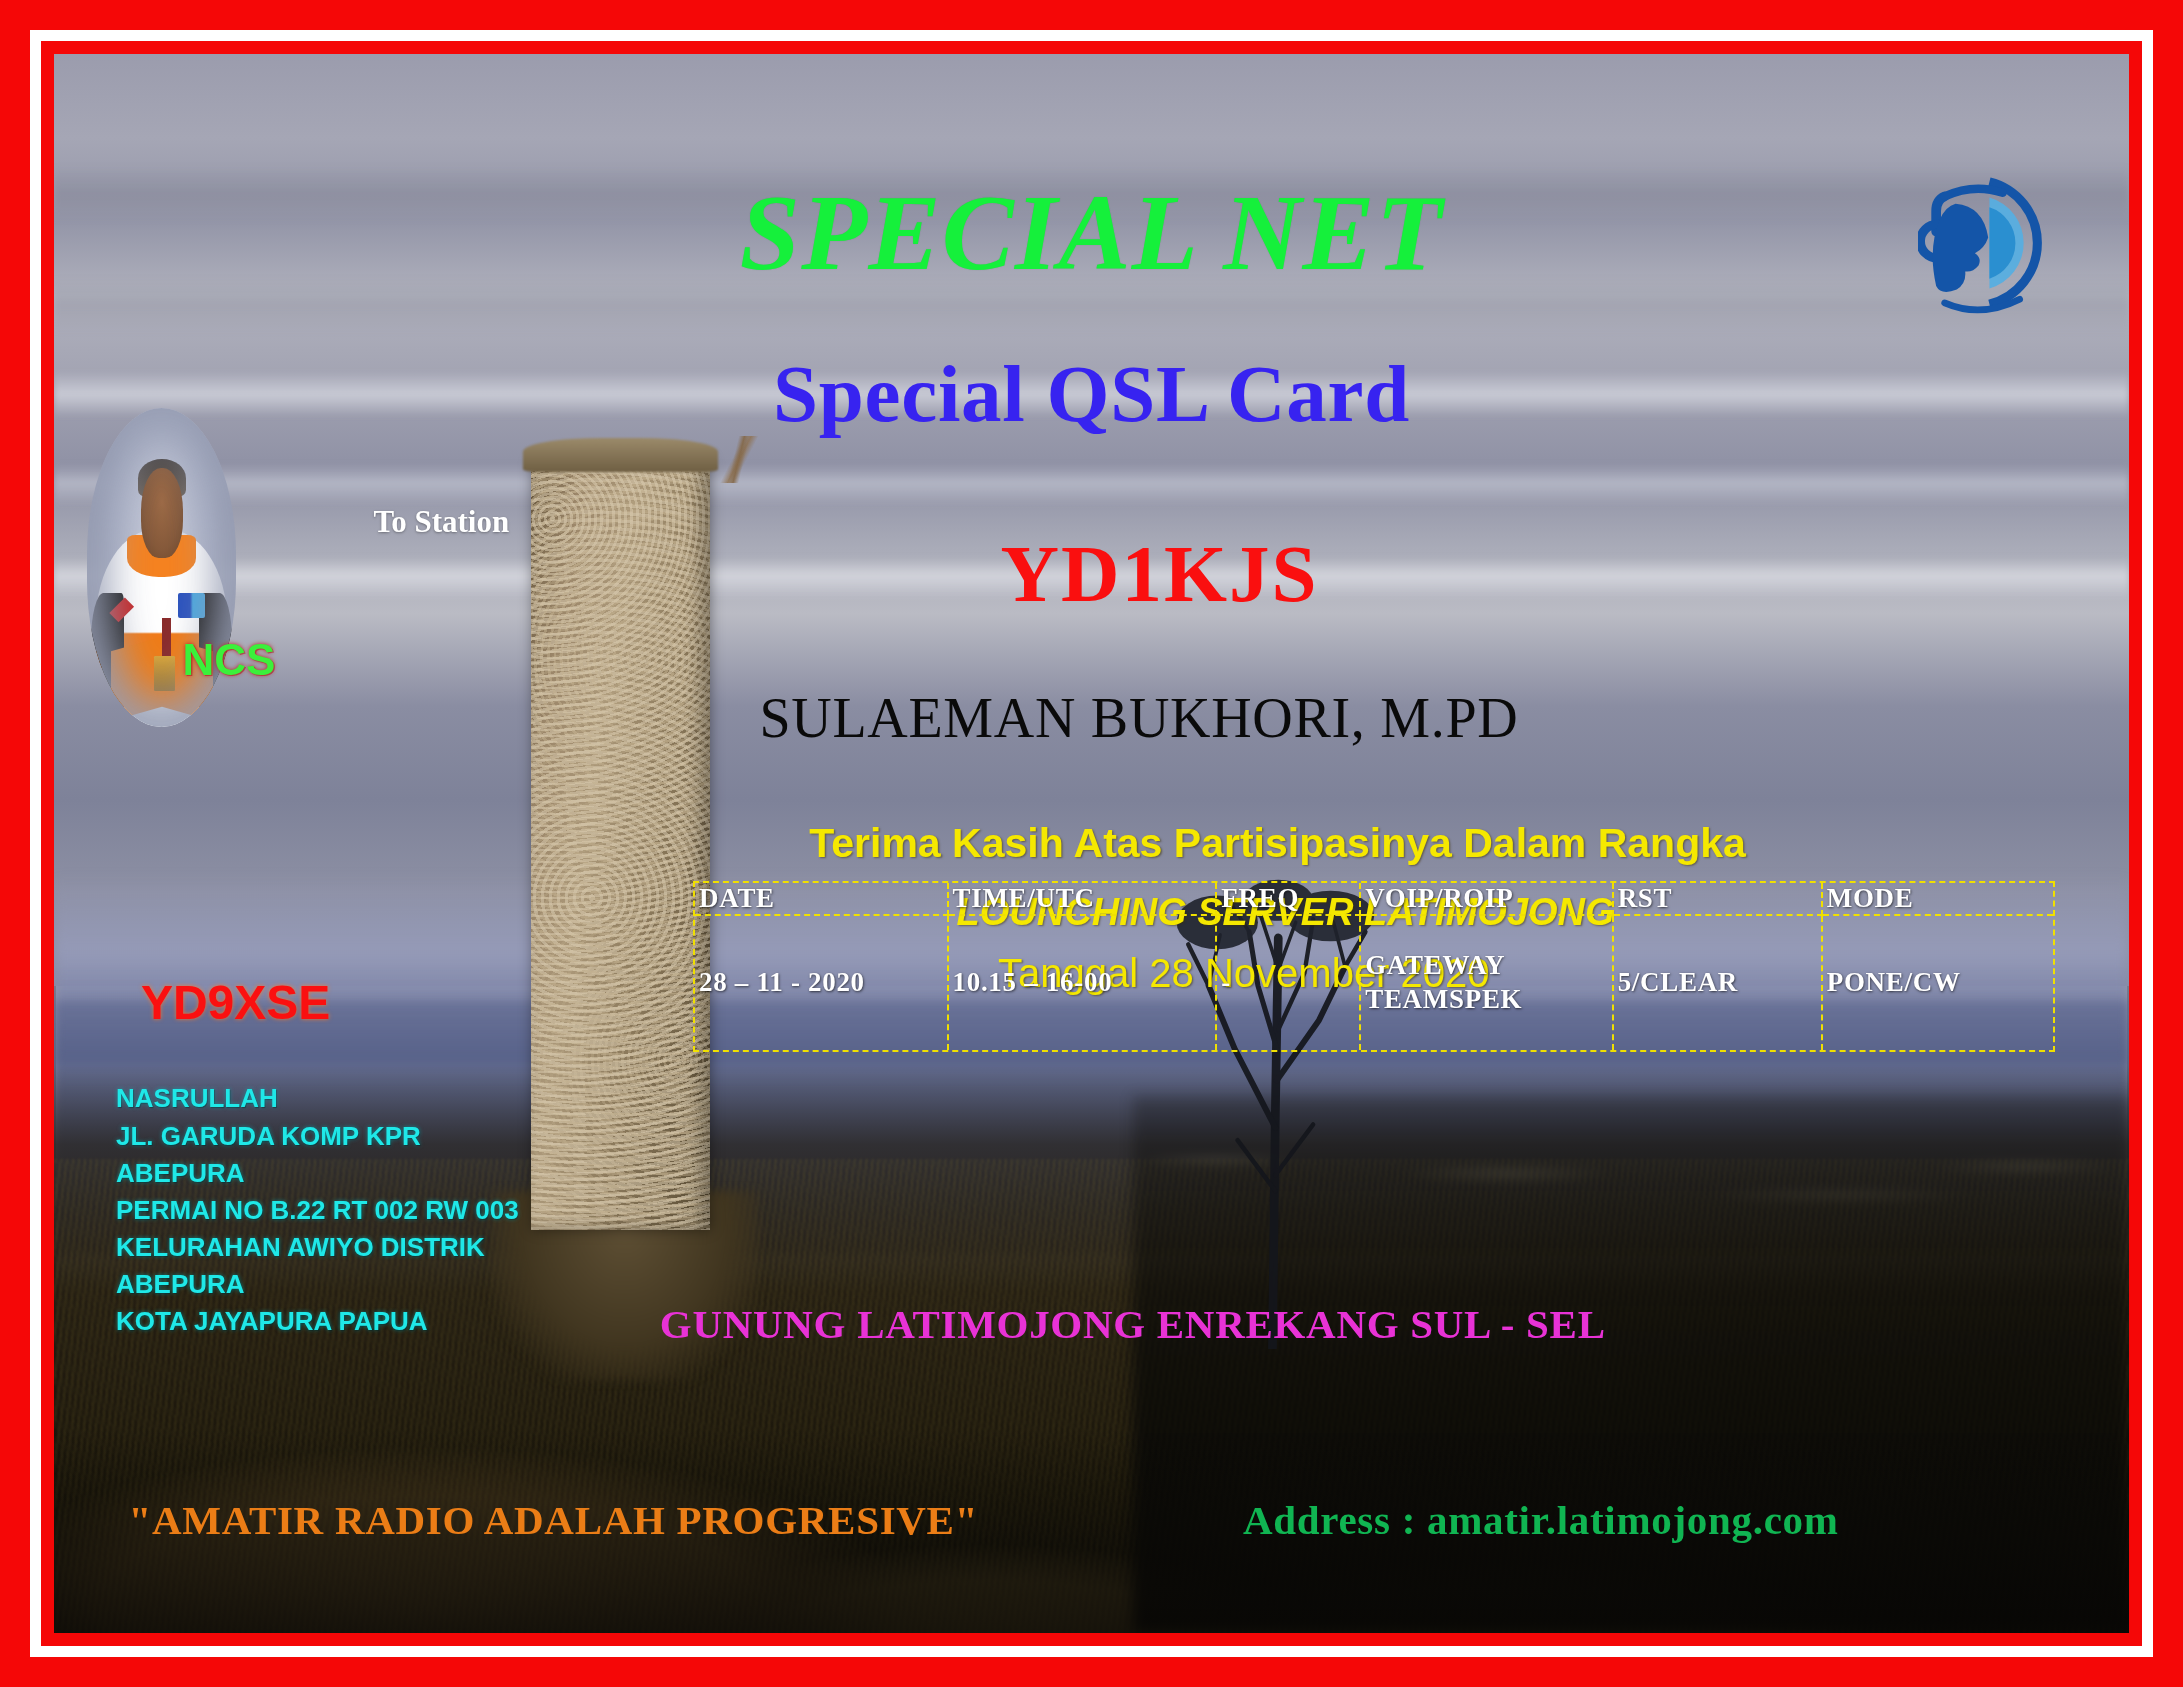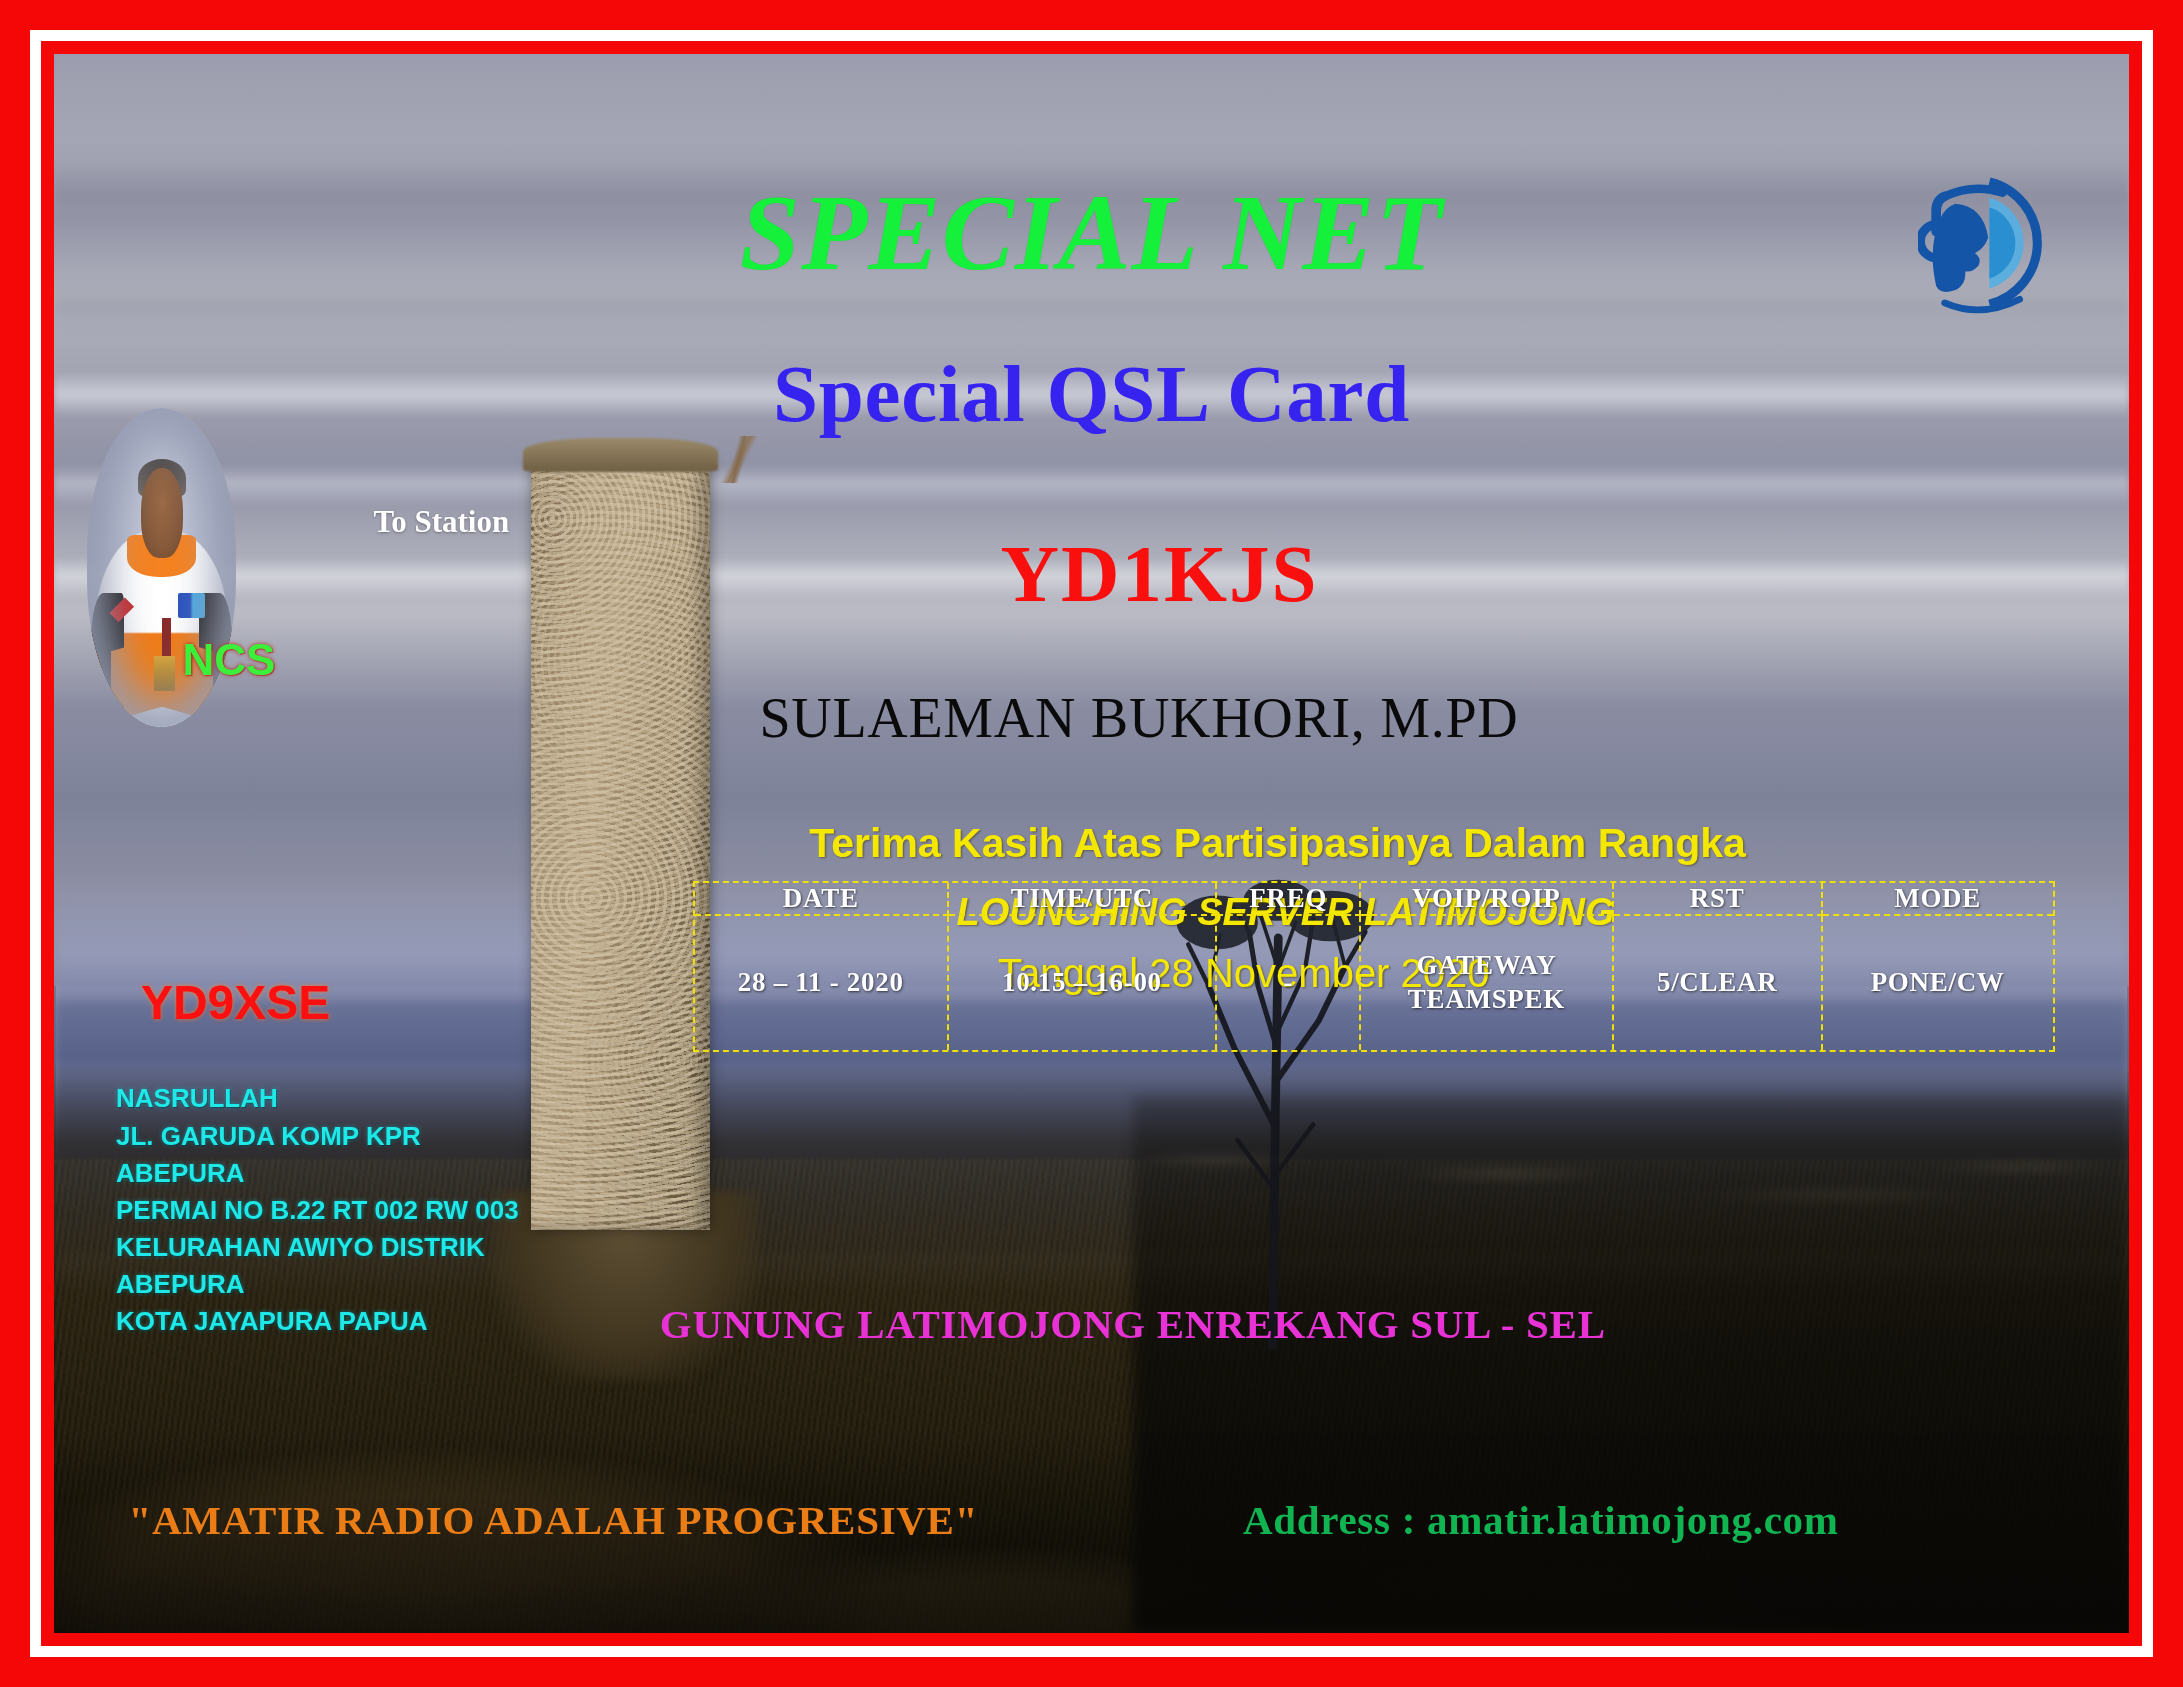--- a/index.html
+++ b/index.html
@@ -323,21 +323,21 @@
   #log-table table{
     width:100%; height:100%;
     border-collapse:collapse;
     table-layout:fixed;
   }
   #log-table th, #log-table td{
     border:2px dashed #f0e000;
     color:#ffffff;
     font-family:"Liberation Serif", serif;
     font-weight:bold;
-    text-align:center;
+    text-align:left;
     vertical-align:middle;
     padding:0 4px;
     text-shadow:0.7px 0.7px 2.6px rgba(0,0,0,.65);
     margin-left:40px;
   }
   #log-table th{ font-size:27px; letter-spacing:0.7px; height:44%; }
   #log-table td{ font-size:27px; letter-spacing:0.7px; line-height:1.25; }
   #log-table th:first-child, #log-table td:first-child{ border-left:none; }
   #log-table th:last-child,  #log-table td:last-child{ border-right:none; }
   #log-table thead tr th{ border-top:none; }

